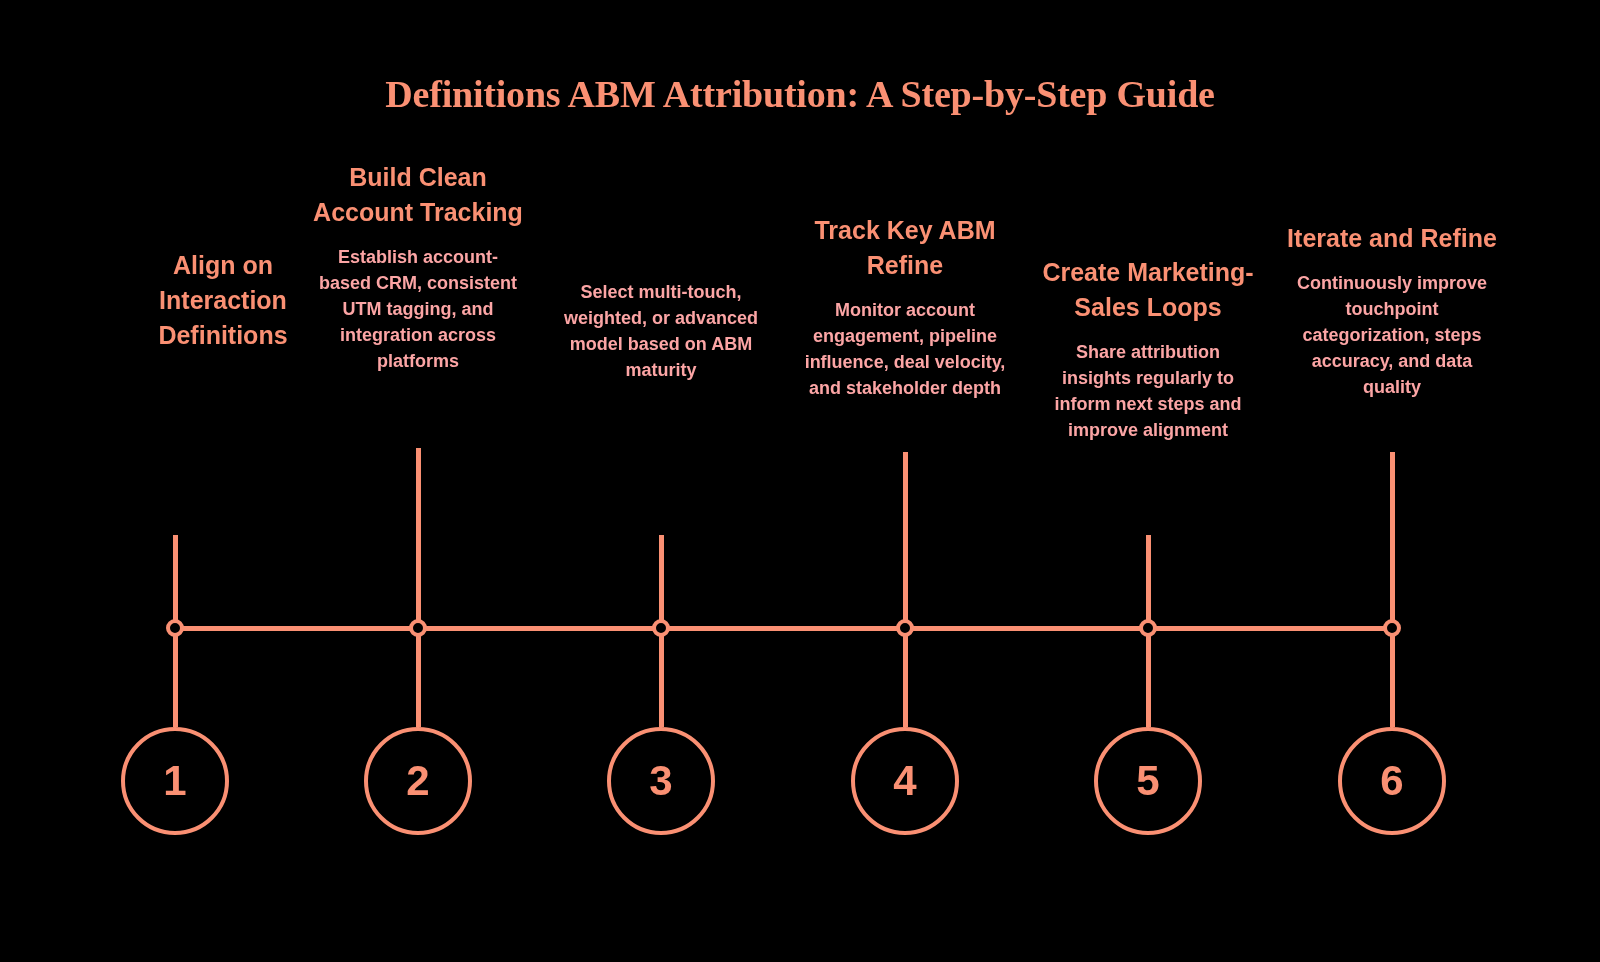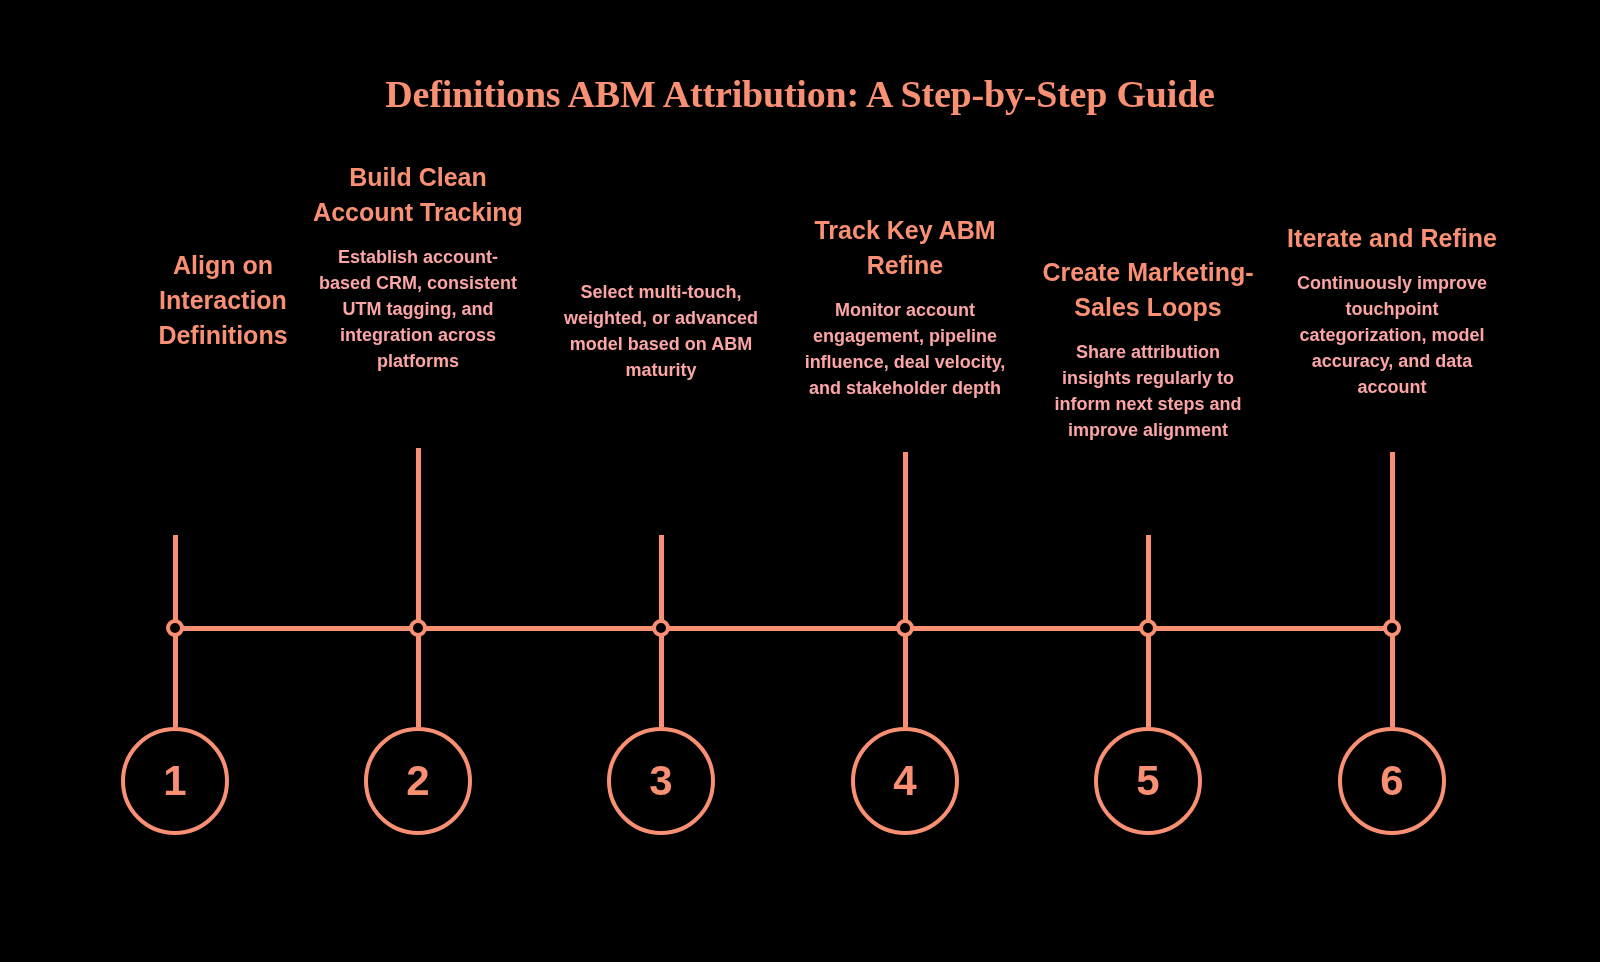--- a/index.html
+++ b/index.html
@@ -152,21 +152,21 @@
       <div class="step-text" style="width: 215px; left: 797.5px; top: 213px;">
         <div class="step-heading">Track Key ABM Refine</div>
         <div class="step-desc">Monitor account engagement, pipeline influence, deal velocity, and stakeholder depth</div>
       </div>
       <div class="step-text" style="width: 212px; left: 1042px; top: 255px;">
         <div class="step-heading">Create Marketing-Sales Loops</div>
         <div class="step-desc">Share attribution insights regularly to inform next steps and improve alignment</div>
       </div>
       <div class="step-text" style="width: 215px; left: 1284.5px; top: 213px; margin-top: 8px;">
         <div class="step-heading">Iterate and Refine</div>
-        <div class="step-desc">Continuously improve touchpoint categorization, model accuracy, and data account</div>
+        <div class="step-desc">Continuously improve touchpoint categorization, steps accuracy, and data quality</div>
       </div>
     </div>
   <div id="markers-layer">
       <div class="num-circle" style="left: 121px; top: 727px;">
         <span>1</span>
       </div>
       <div class="num-circle" style="left: 364px; top: 727px;">
         <span>2</span>
       </div>
       <div class="num-circle" style="left: 607px; top: 727px;">

